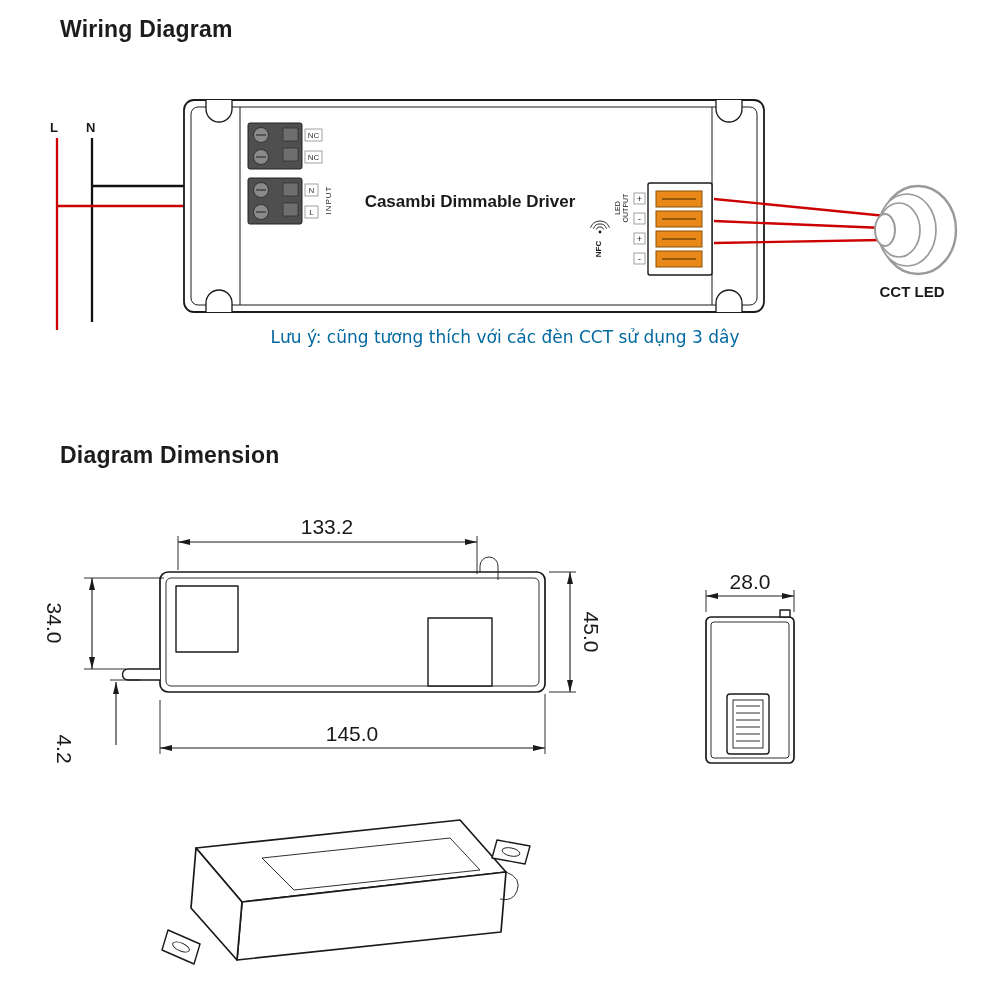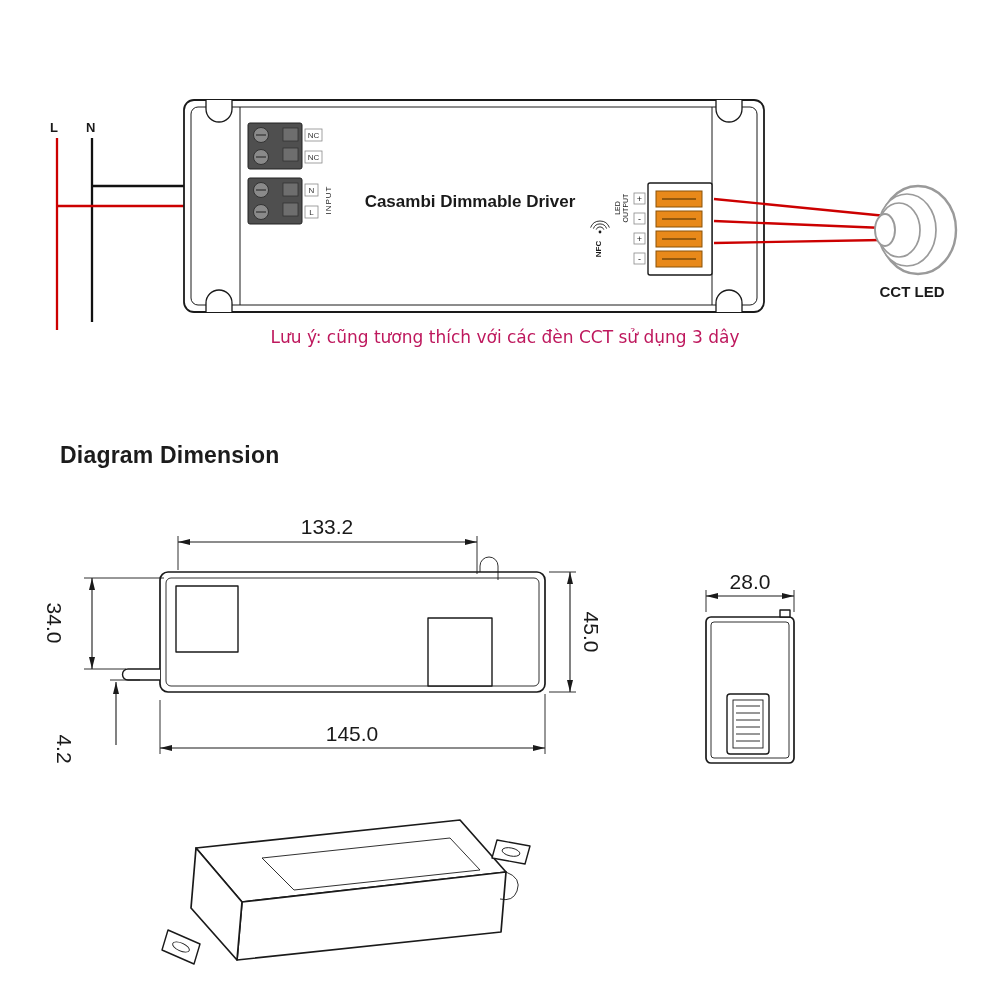--- a/index.html
+++ b/index.html
@@ -2,21 +2,21 @@
 <html><head>
 <meta charset="utf-8">
 <style>
   html,body{margin:0;padding:0;background:#ffffff;}
   .page{position:relative;width:1000px;height:1000px;background:#fff;overflow:hidden;
         font-family:"Liberation Sans","DejaVu Sans",sans-serif;}
   .heading{position:absolute;font-size:23px;font-weight:bold;color:#1c1c1c;letter-spacing:.2px;}
   #wiring-heading{left:60px;top:16px;}
   #dimension-heading{left:60px;top:442px;}
   .note{position:absolute;left:100px;top:327px;width:810px;text-align:center;
-        font-size:17px;color:#be185d;font-family:"DejaVu Sans","Liberation Sans",sans-serif;}
+        font-size:17px;color:#0369a1;font-family:"DejaVu Sans","Liberation Sans",sans-serif;}
   svg{position:absolute;left:0;top:0;}
   text{font-family:"Liberation Sans","DejaVu Sans",sans-serif;fill:#1a1a1a;}
   .body-ol{fill:#fff;stroke:#1a1a1a;stroke-width:1.8;}
   .inner-ol{fill:none;stroke:#1a1a1a;stroke-width:1;}
   .slot{fill:#fff;stroke:#1a1a1a;stroke-width:1.3;}
   .blk{fill:#4f4f4f;stroke:#222;stroke-width:1;}
   .screw{fill:#8a8a8a;stroke:#333;stroke-width:1;}
   .clamp{fill:#6e6e6e;stroke:#333;stroke-width:.8;}
   .lbl-box{fill:#fff;stroke:#8a8a8a;stroke-width:.8;}
   .tiny{font-size:8px;fill:#333;}
@@ -28,20 +28,21 @@
   .dimtxt{font-size:21px;}
   .draw{fill:#fff;stroke:#1a1a1a;stroke-width:1.7;stroke-linejoin:round;}
   .draw2{fill:#fff;stroke:#1a1a1a;stroke-width:1.4;stroke-linejoin:round;}
   .thin{fill:none;stroke:#1a1a1a;stroke-width:.9;}
 </style>
 </head>
 <body>
 
 <div class="page">
 
+  <div class="heading" id="wiring-heading">Wiring Diagram</div>
 
   <div class="note">Lưu ý: cũng tương thích với các đèn CCT sử dụng 3 dây</div>
 
   <div class="heading" id="dimension-heading">Diagram Dimension</div>
 
   <svg width="1000" height="1000" viewBox="0 0 1000 1000">
     <defs>
       <marker id="arrE" markerUnits="userSpaceOnUse" markerWidth="14" markerHeight="8" refX="13" refY="4" orient="auto">
         <path d="M13,4 L1,1 L1,7 Z" fill="#1a1a1a"></path>
       </marker>

